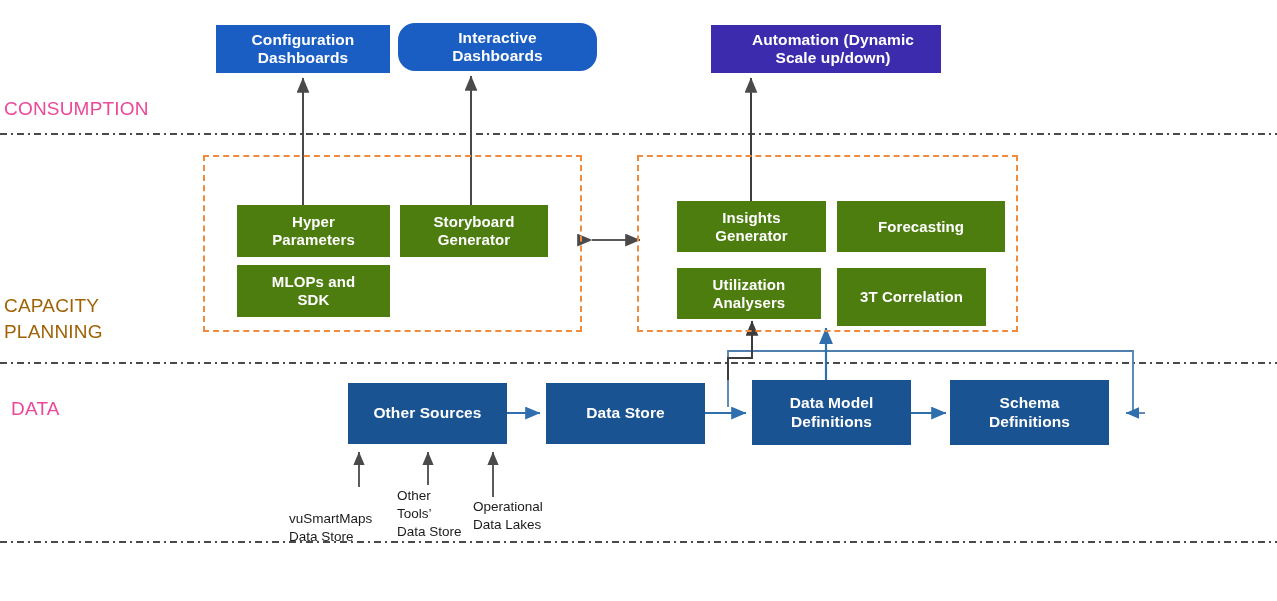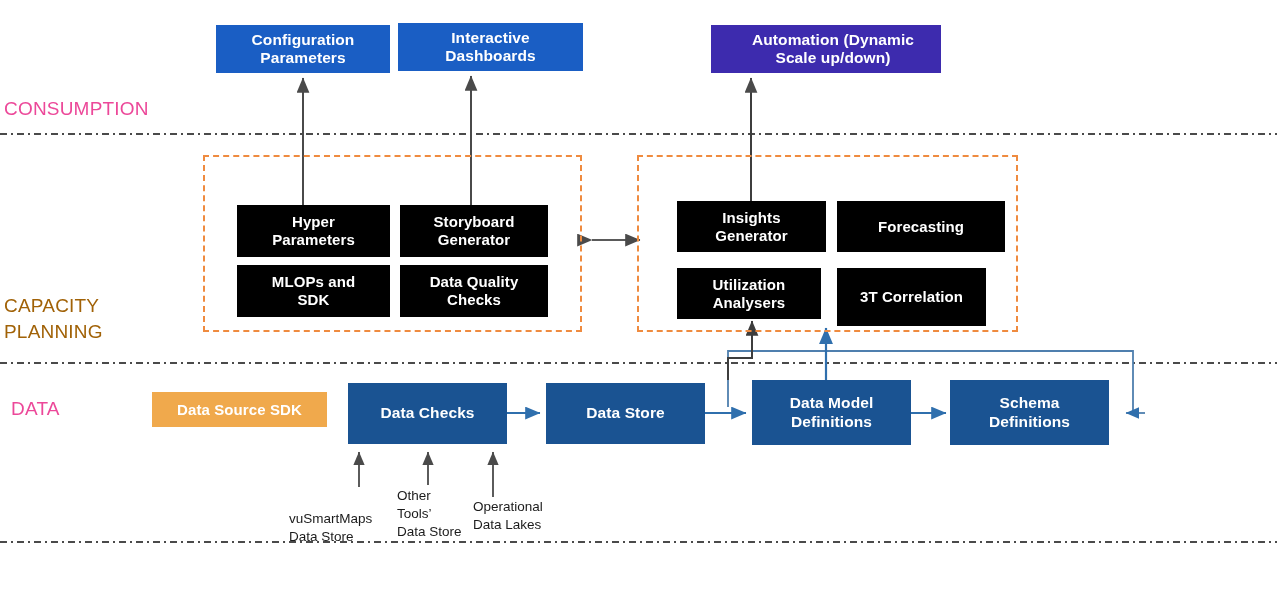--- a/index.html
+++ b/index.html
@@ -9,21 +9,21 @@
   .band-label{position:absolute;font-size:19px;letter-spacing:.2px;line-height:1.38;white-space:pre-line;}
   .band-label.dark{color:#ec4899;}
   .band-label.gray{color:#a16207;}
   .sepline{position:absolute;height:2px;
     background-image:repeating-linear-gradient(to right,#4a4a4a 0 7px,transparent 7px 11px,#4a4a4a 11px 13px,transparent 13px 17px);}
 
   .node{position:absolute;display:flex;align-items:center;justify-content:center;text-align:center;
         color:#ffffff;font-weight:bold;line-height:1.18;box-sizing:border-box;}
   .node.blue{background:#1a5ec4;font-size:15.5px;letter-spacing:.1px;}
   .node.purple{background:#3d2bae;font-size:15.5px;letter-spacing:.1px;padding-left:14px;}
-  .node.orange{background:#000000;font-size:15px;letter-spacing:.1px;}
+  .node.orange{background:#4d7c0f;font-size:15px;letter-spacing:.1px;}
   .node.amber{background:#f0a94c;font-size:15px;letter-spacing:.1px;}
   .node.navy{background:#1a5392;font-size:15.5px;letter-spacing:.1px;}
 
   .group{position:absolute;border:2px dashed #ef8b3f;box-sizing:border-box;}
 
   .caption{position:absolute;color:#1b1b1b;font-size:13.5px;line-height:1.35;white-space:pre-line;}
 
   svg.wires{position:absolute;left:0;top:0;width:1277px;height:601px;overflow:visible;pointer-events:none;}
 </style>
 </head>
@@ -73,47 +73,44 @@
     <path d="M728,380 L728,358 L752,358 L752,321" fill="none" stroke="#3d3d3d" stroke-width="2" marker-end="url(#ah-dark-s)"></path>
 
     <path d="M826,380 L826,328" fill="none" stroke="#2f6fad" stroke-width="2.2" marker-end="url(#ah-blue)"></path>
 
     <path d="M359,487 L359,452" fill="none" stroke="#4a4a4a" stroke-width="1.8" marker-end="url(#ah-dark)"></path>
     <path d="M428,485 L428,452" fill="none" stroke="#4a4a4a" stroke-width="1.8" marker-end="url(#ah-dark)"></path>
     <path d="M493,497 L493,452" fill="none" stroke="#4a4a4a" stroke-width="1.8" marker-end="url(#ah-dark)"></path>
   </svg>
 
   <div class="node blue" style="left:216px;top:25px;width:174px;height:48px;white-space:pre-line;">Configuration
-Parameters</div>
-  <div class="node blue" style="left:398px;top:23px;width:185px;height:48px;white-space:pre-line;">Interactive
+Dashboards</div>
+  <div class="node blue" style="left:398px;top:23px;width:199px;height:48px;white-space:pre-line;border-radius:17px;">Interactive
 Dashboards</div>
   <div class="node purple" style="left:711px;top:25px;width:230px;height:48px;white-space:pre-line;">Automation (Dynamic
 Scale up/down)</div>
 
   <div class="group" style="left:203px;top:155px;width:379px;height:177px;"></div>
   <div class="group" style="left:637px;top:155px;width:381px;height:177px;"></div>
 
   <div class="node orange" style="left:237px;top:205px;width:153px;height:52px;white-space:pre-line;">Hyper
 Parameters</div>
   <div class="node orange" style="left:400px;top:205px;width:148px;height:52px;white-space:pre-line;">Storyboard
 Generator</div>
   <div class="node orange" style="left:237px;top:265px;width:153px;height:52px;white-space:pre-line;">MLOPs and
 SDK</div>
-  <div class="node orange" style="left:400px;top:265px;width:148px;height:52px;white-space:pre-line;">Data Quality
-Checks</div>
 
   <div class="node orange" style="left:677px;top:201px;width:149px;height:51px;white-space:pre-line;">Insights
 Generator</div>
   <div class="node orange" style="left:837px;top:201px;width:168px;height:51px;white-space:pre-line;">Forecasting</div>
   <div class="node orange" style="left:677px;top:268px;width:144px;height:51px;white-space:pre-line;">Utilization
 Analysers</div>
   <div class="node orange" style="left:837px;top:268px;width:149px;height:58px;white-space:pre-line;">3T Correlation</div>
 
-  <div class="node amber" style="left:152px;top:392px;width:175px;height:35px;">Data Source SDK</div>
-  <div class="node navy" style="left:348px;top:383px;width:159px;height:61px;">Data Checks</div>
+  <div class="node navy" style="left:348px;top:383px;width:159px;height:61px;">Other Sources</div>
   <div class="node navy" style="left:546px;top:383px;width:159px;height:61px;">Data Store</div>
   <div class="node navy" style="left:752px;top:380px;width:159px;height:65px;white-space:pre-line;">Data Model
 Definitions</div>
   <div class="node navy" style="left:950px;top:380px;width:159px;height:65px;white-space:pre-line;">Schema
 Definitions</div>
 
   <div class="caption" style="left:289px;top:489px;width:120px;text-align:left;margin-top:21px;">vuSmartMaps
 Data Store</div>
   <div class="caption" style="left:397px;top:487px;width:90px;text-align:left;">Other
 Tools’

